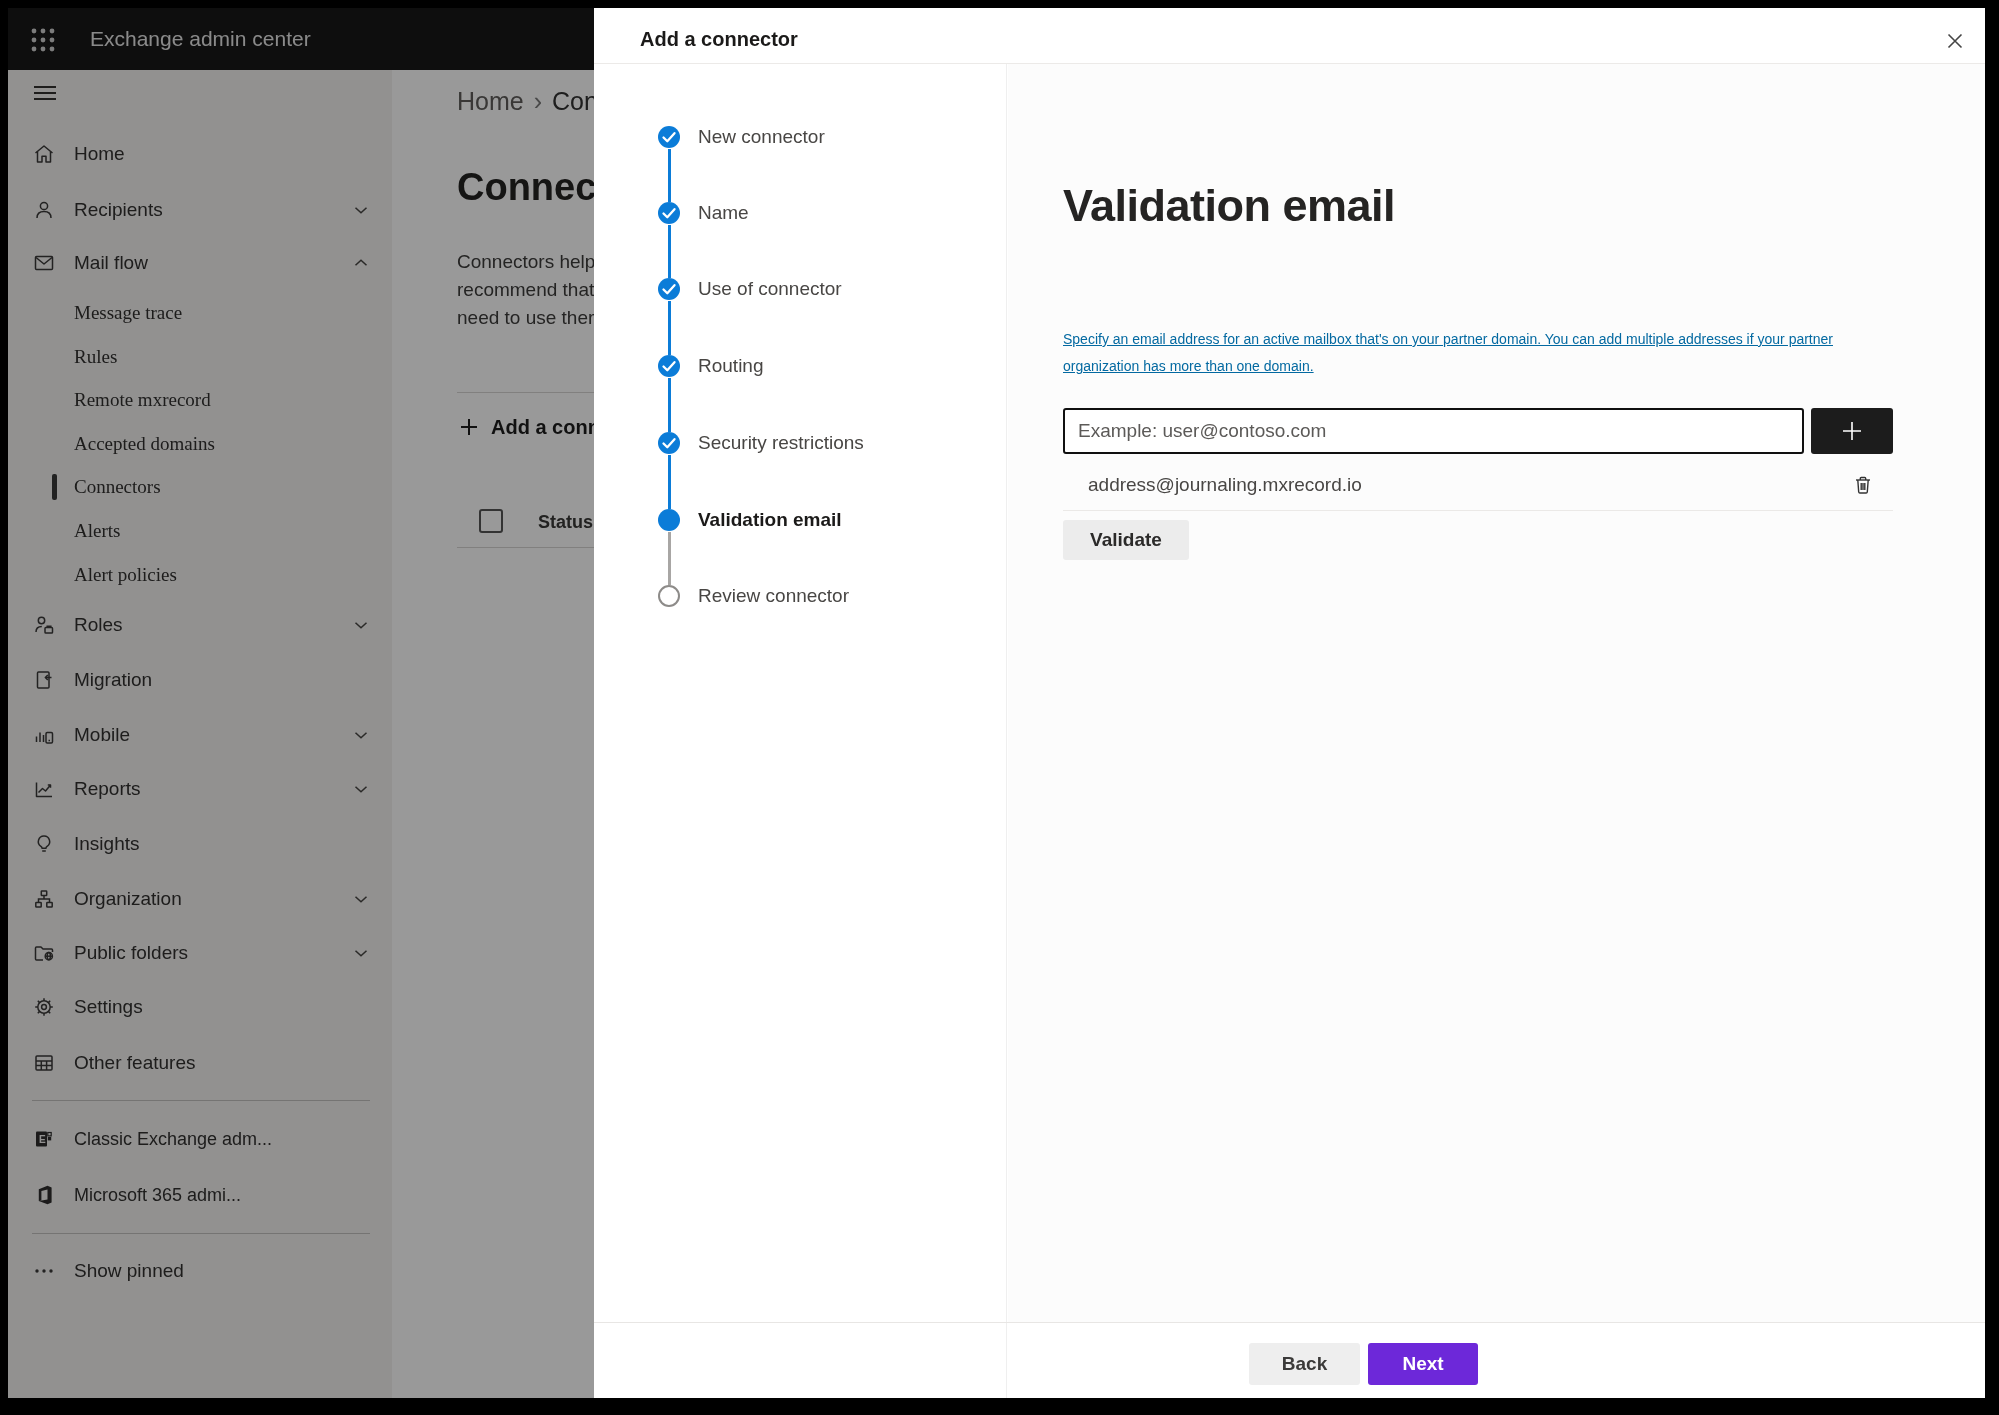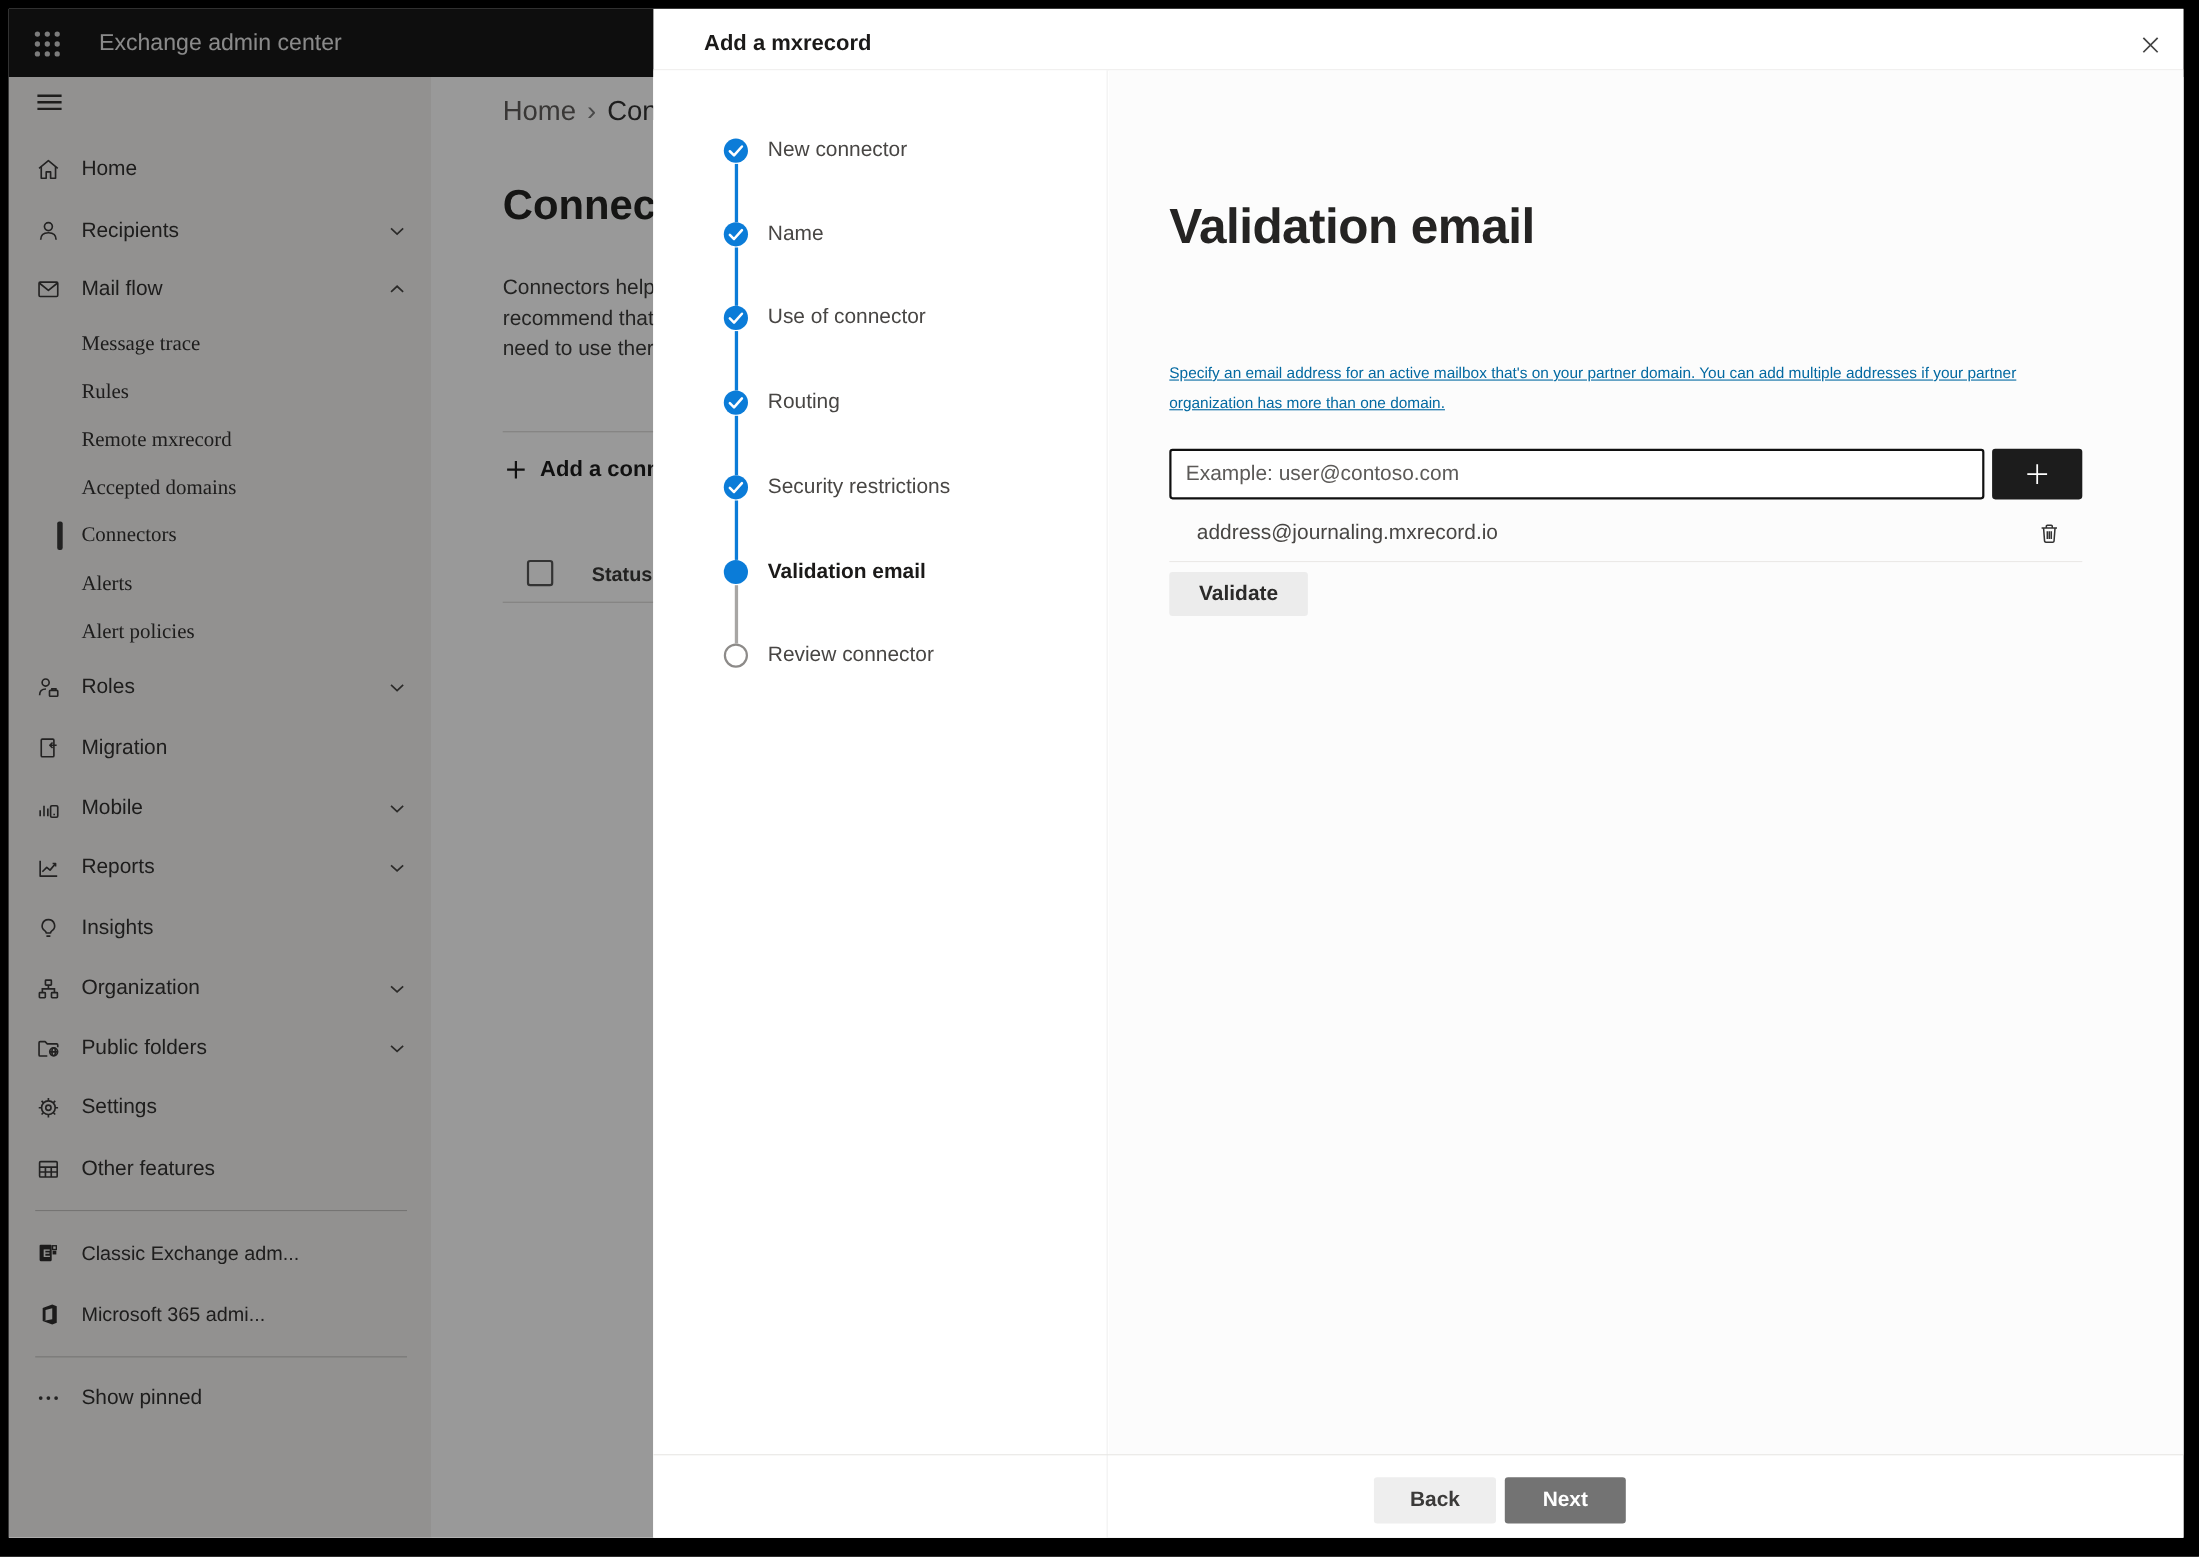--- a/index.html
+++ b/index.html
@@ -67,21 +67,21 @@
   #email-input::placeholder { color:#5c5a58; opacity:1; }
   #add-email-btn { left:803px; top:344px; width:82px; height:46px; background:#1c1c1c; border:none; border-radius:3px; color:#fff; cursor:pointer; display:flex; align-items:center; justify-content:center; }
   #address-row { left:55px; top:404px; width:830px; height:36px; }
   #address-text { position:absolute; left:25px; top:6px; font-size:19px; color:#484644; }
   #trash-btn { position:absolute; left:786px; top:3px; width:28px; height:28px; color:#333; cursor:pointer; display:flex; align-items:center; justify-content:center; }
   #addr-div { left:55px; top:446px; width:830px; height:1px; background:#ebe9e7; }
   #validate-btn { left:55px; top:456px; width:126px; height:40px; background:#ececec; border:none; border-radius:3px; font-size:19px; font-weight:600; color:#2b2a29; cursor:pointer; font-family:"Liberation Sans","DejaVu Sans",sans-serif; }
 
   #footer-div { left:0; top:1314px; width:100%; height:1px; background:#e8e6e4; }
   #back-btn { left:655px; top:1335px; width:111px; height:42px; background:#eeeeee; border:none; border-radius:3px; font-size:19px; font-weight:600; color:#3b3a39; cursor:pointer; font-family:"Liberation Sans","DejaVu Sans",sans-serif; }
-  #next-btn { left:774px; top:1335px; width:110px; height:42px; background:#737373; border:none; border-radius:3px; font-size:19px; font-weight:600; color:#fff; cursor:pointer; font-family:"Liberation Sans","DejaVu Sans",sans-serif; }
+  #next-btn { left:774px; top:1335px; width:110px; height:42px; background:#6d28d9; border:none; border-radius:3px; font-size:19px; font-weight:600; color:#fff; cursor:pointer; font-family:"Liberation Sans","DejaVu Sans",sans-serif; }
 
   svg { display:block; }
 </style>
 </head>
 <body>
 
 <div id="frame">
 <div id="screen">
 
   <div class="abs" id="topbar">
@@ -334,21 +334,21 @@
       <span>Add a conn</span>
     </div>
     <div class="abs" id="tbl-check"></div>
     <div class="abs" id="tbl-status">Status</div>
     <div class="main-div" style="top:477px"></div>
   </div>
 
   <div class="abs" id="dim"></div>
 
   <div class="abs" id="panel">
-    <div class="abs" id="panel-title">Add a mxrecord</div>
+    <div class="abs" id="panel-title">Add a connector</div>
     <div class="abs" id="panel-close">
       <svg width="24" height="24" viewBox="0 0 24 24" fill="none" stroke="currentColor" stroke-width="1.6">
             <path d="M5.5 5.5 L18.5 18.5 M18.5 5.5 L5.5 18.5"></path>
           </svg>
     </div>
     <div class="abs" id="panel-hdiv"></div>
 
     <div class="abs" id="steps-col">
       <div class="seg blue" style="top:85px;height:53px"></div>
       <div class="seg blue" style="top:161px;height:53px"></div>

